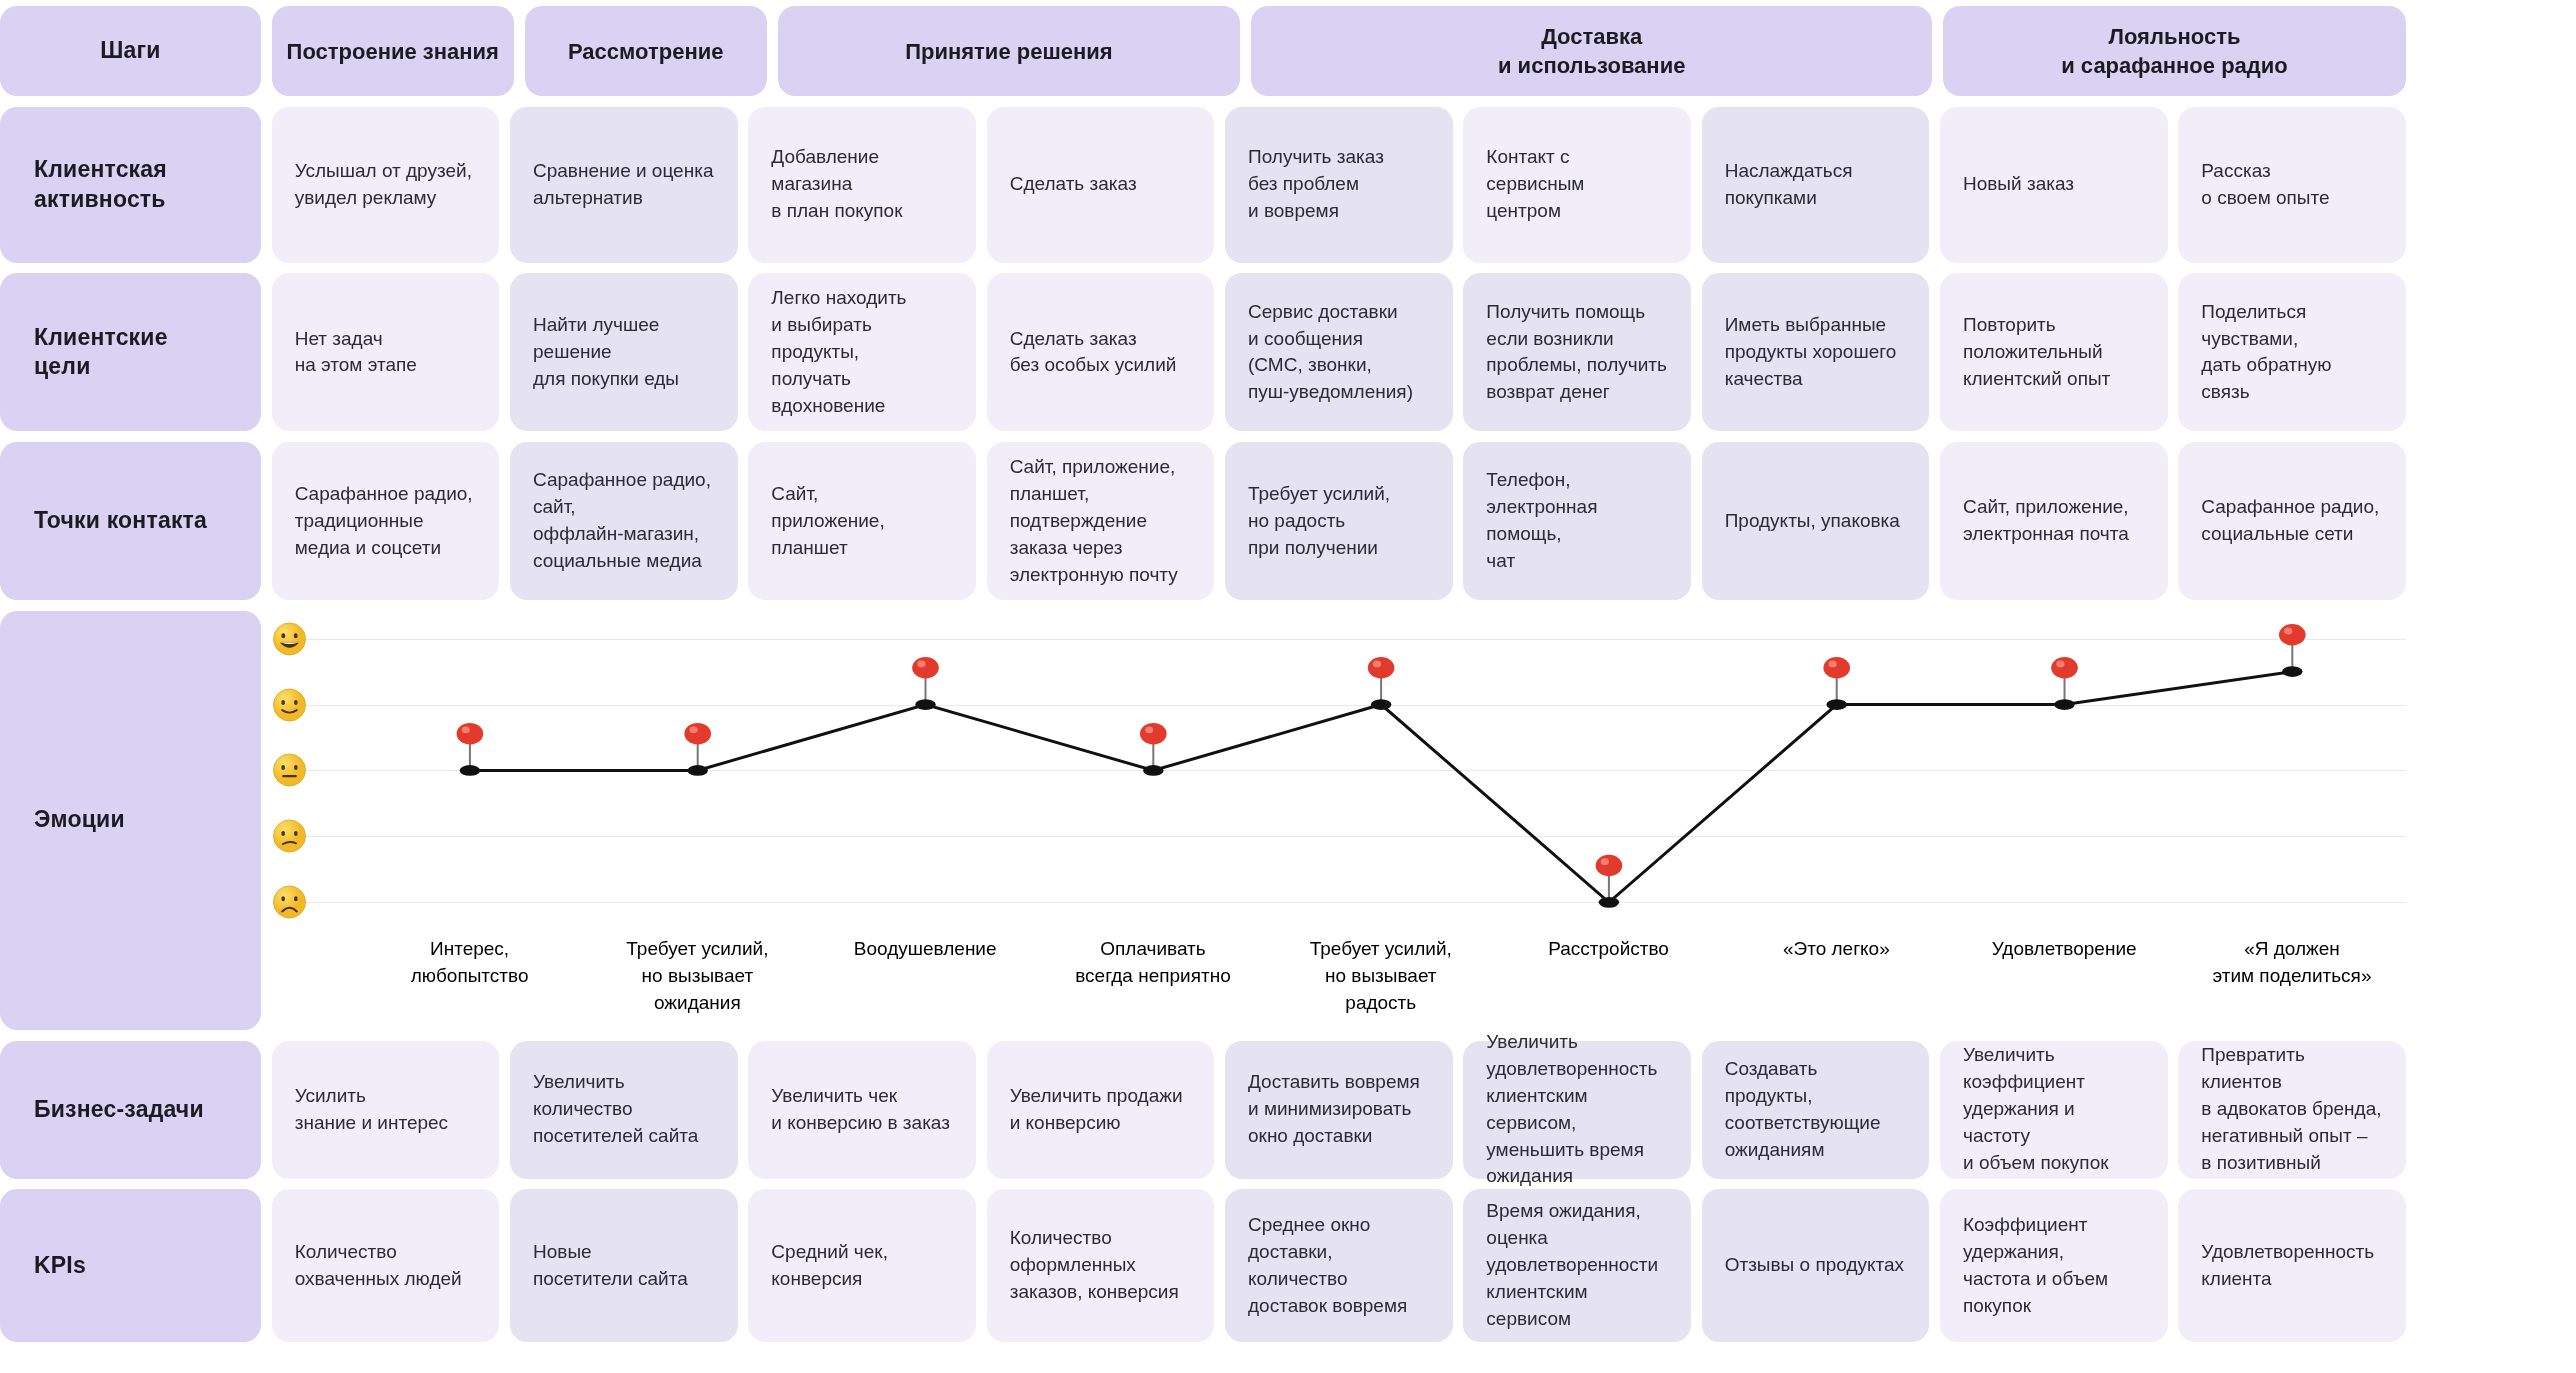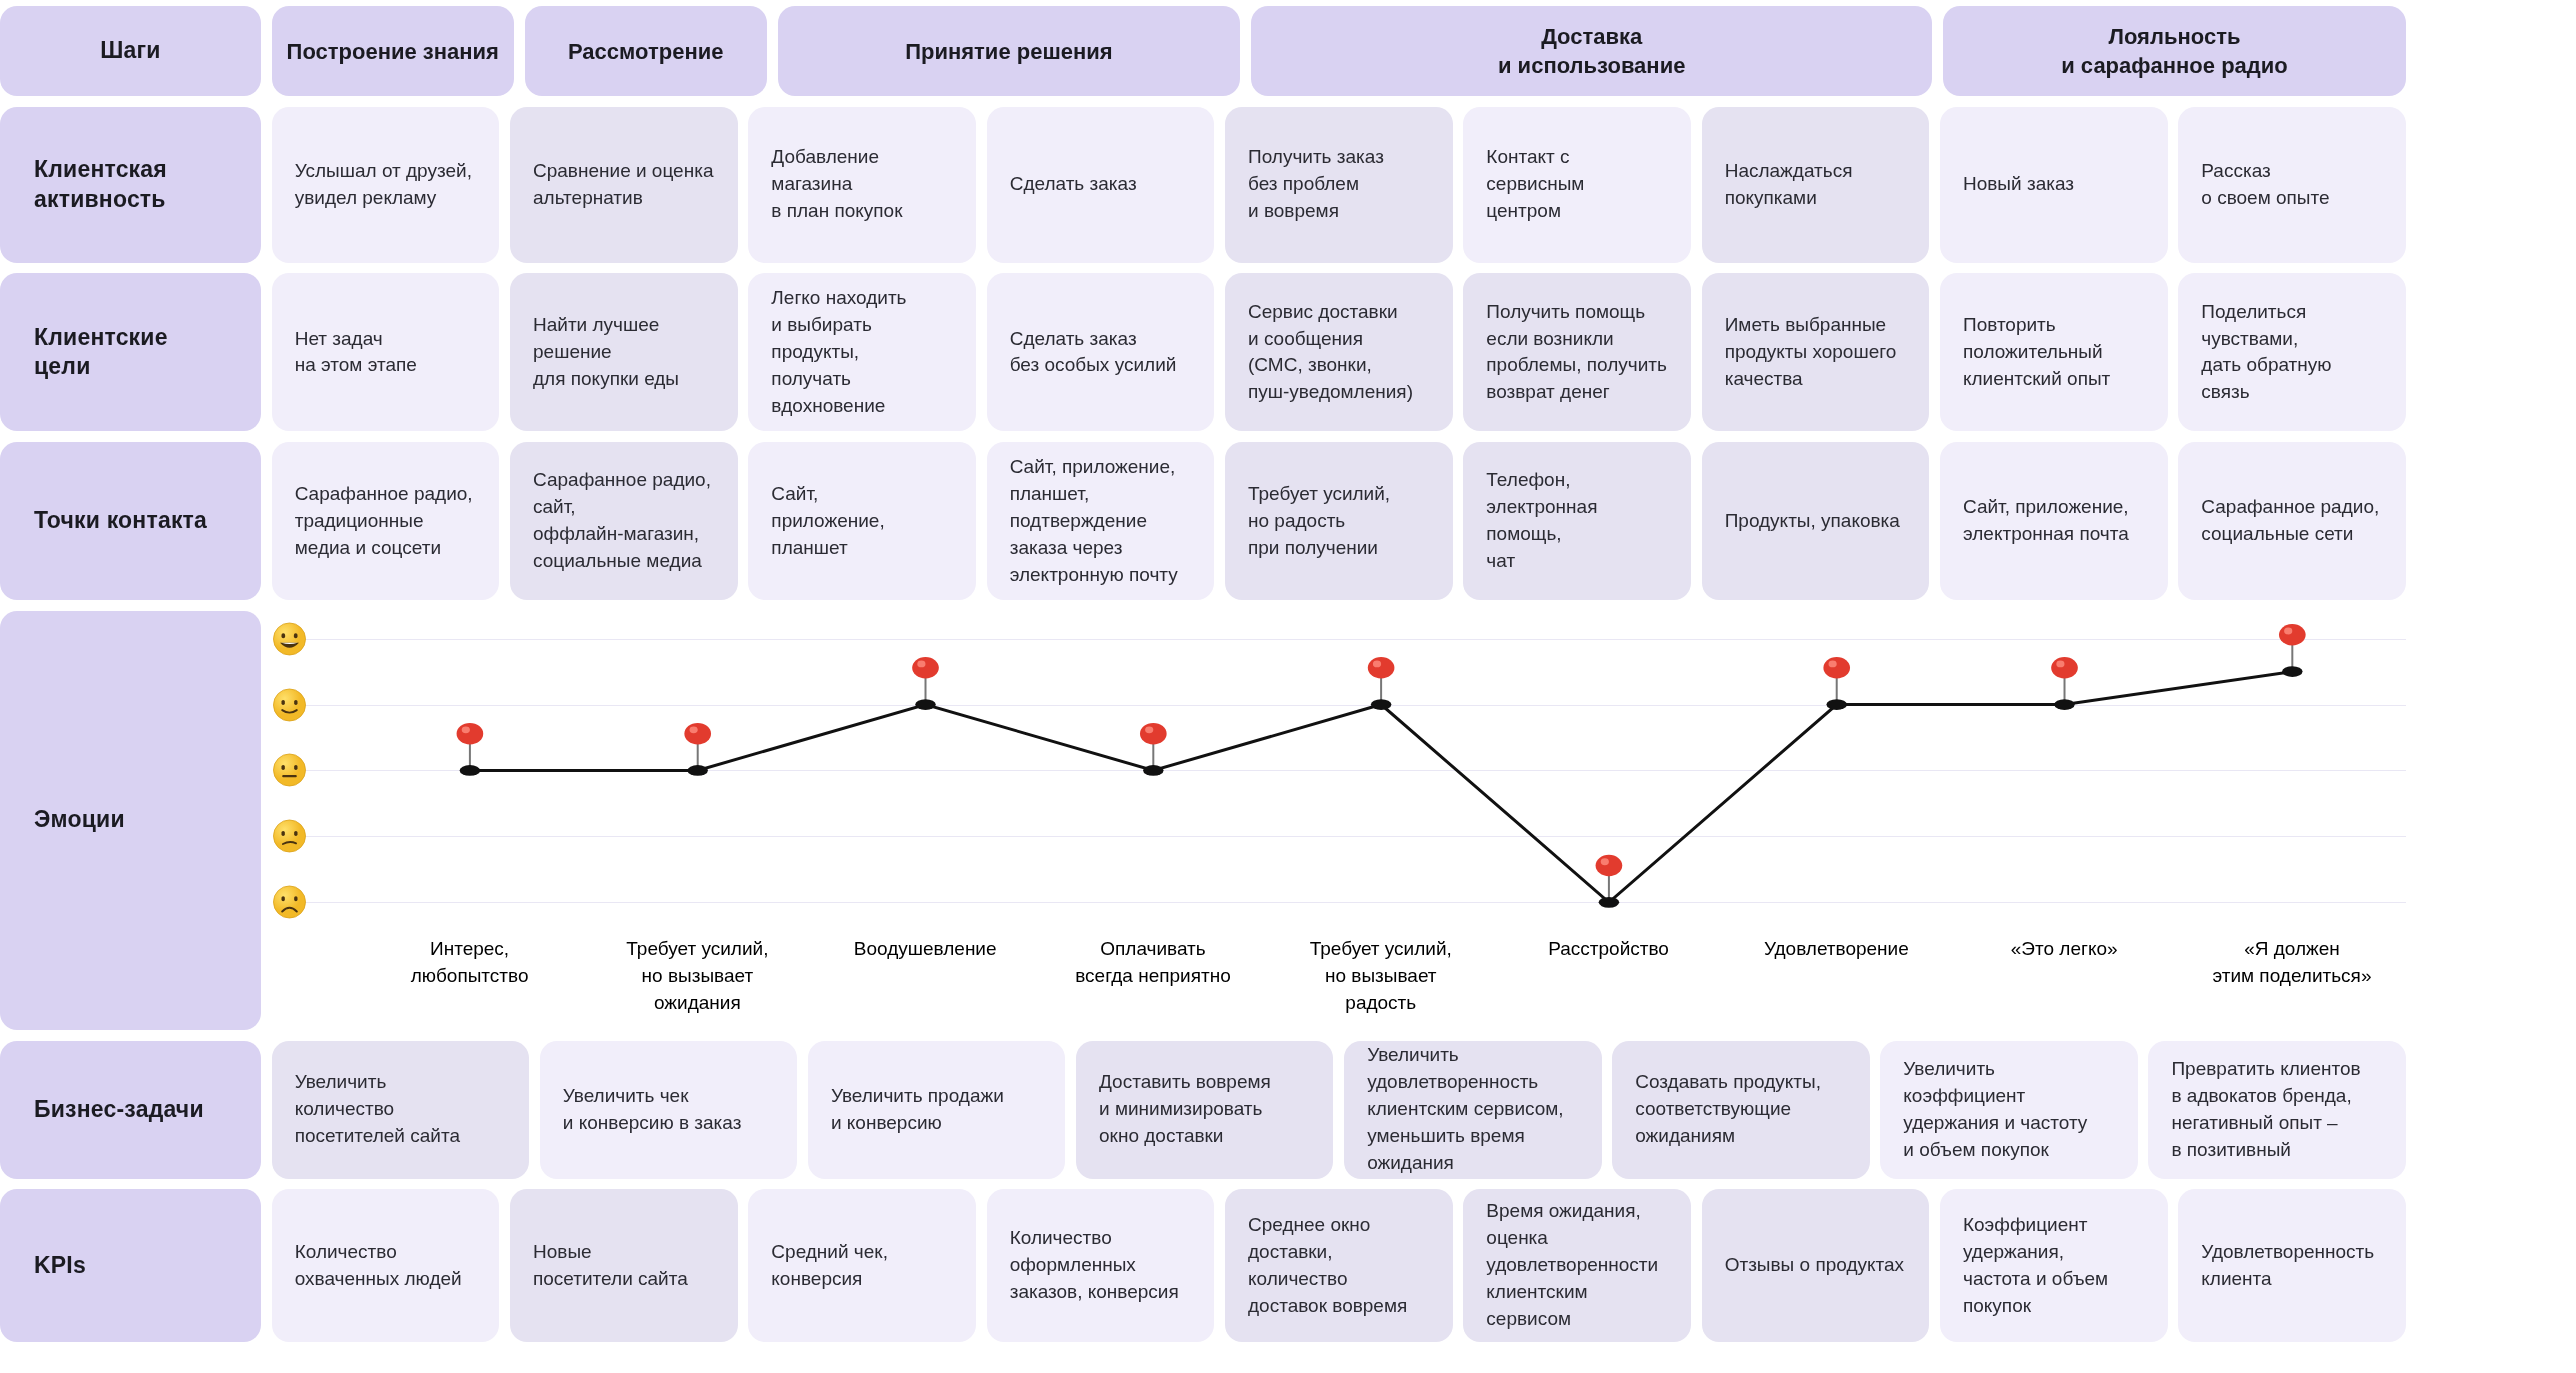--- a/index.html
+++ b/index.html
@@ -507,37 +507,43 @@
           </div>
           <div class="emo-label">
             <div>Требует усилий,</div>
             <div>но вызывает</div>
             <div>радость</div>
           </div>
           <div class="emo-label">
             <div>Расстройство</div>
           </div>
           <div class="emo-label">
+            <div>«Это легко»</div>
+          </div>
+          <div class="emo-label">
             <div>Удовлетворение</div>
-          </div>
-          <div class="emo-label">
-            <div>«Это легко»</div>
           </div>
           <div class="emo-label">
             <div>«Я должен</div>
             <div>этим поделиться»</div>
           </div>
         </div>
     </div>
   </div>
 
   <div class="row" style="height:138px;">
     <div class="label-cell">
       <span>Бизнес-задачи</span>
     </div>
+    <div class="cell c1 lite">
+        <span class="ml">
+          <div>Усилить</div>
+          <div>знание и интерес</div>
+        </span>
+      </div>
     <div class="cell c1 dark">
         <span class="ml">
           <div>Увеличить</div>
           <div>количество</div>
           <div>посетителей сайта</div>
         </span>
       </div>
     <div class="cell c1 lite">
         <span class="ml">
           <div>Увеличить чек</div>

